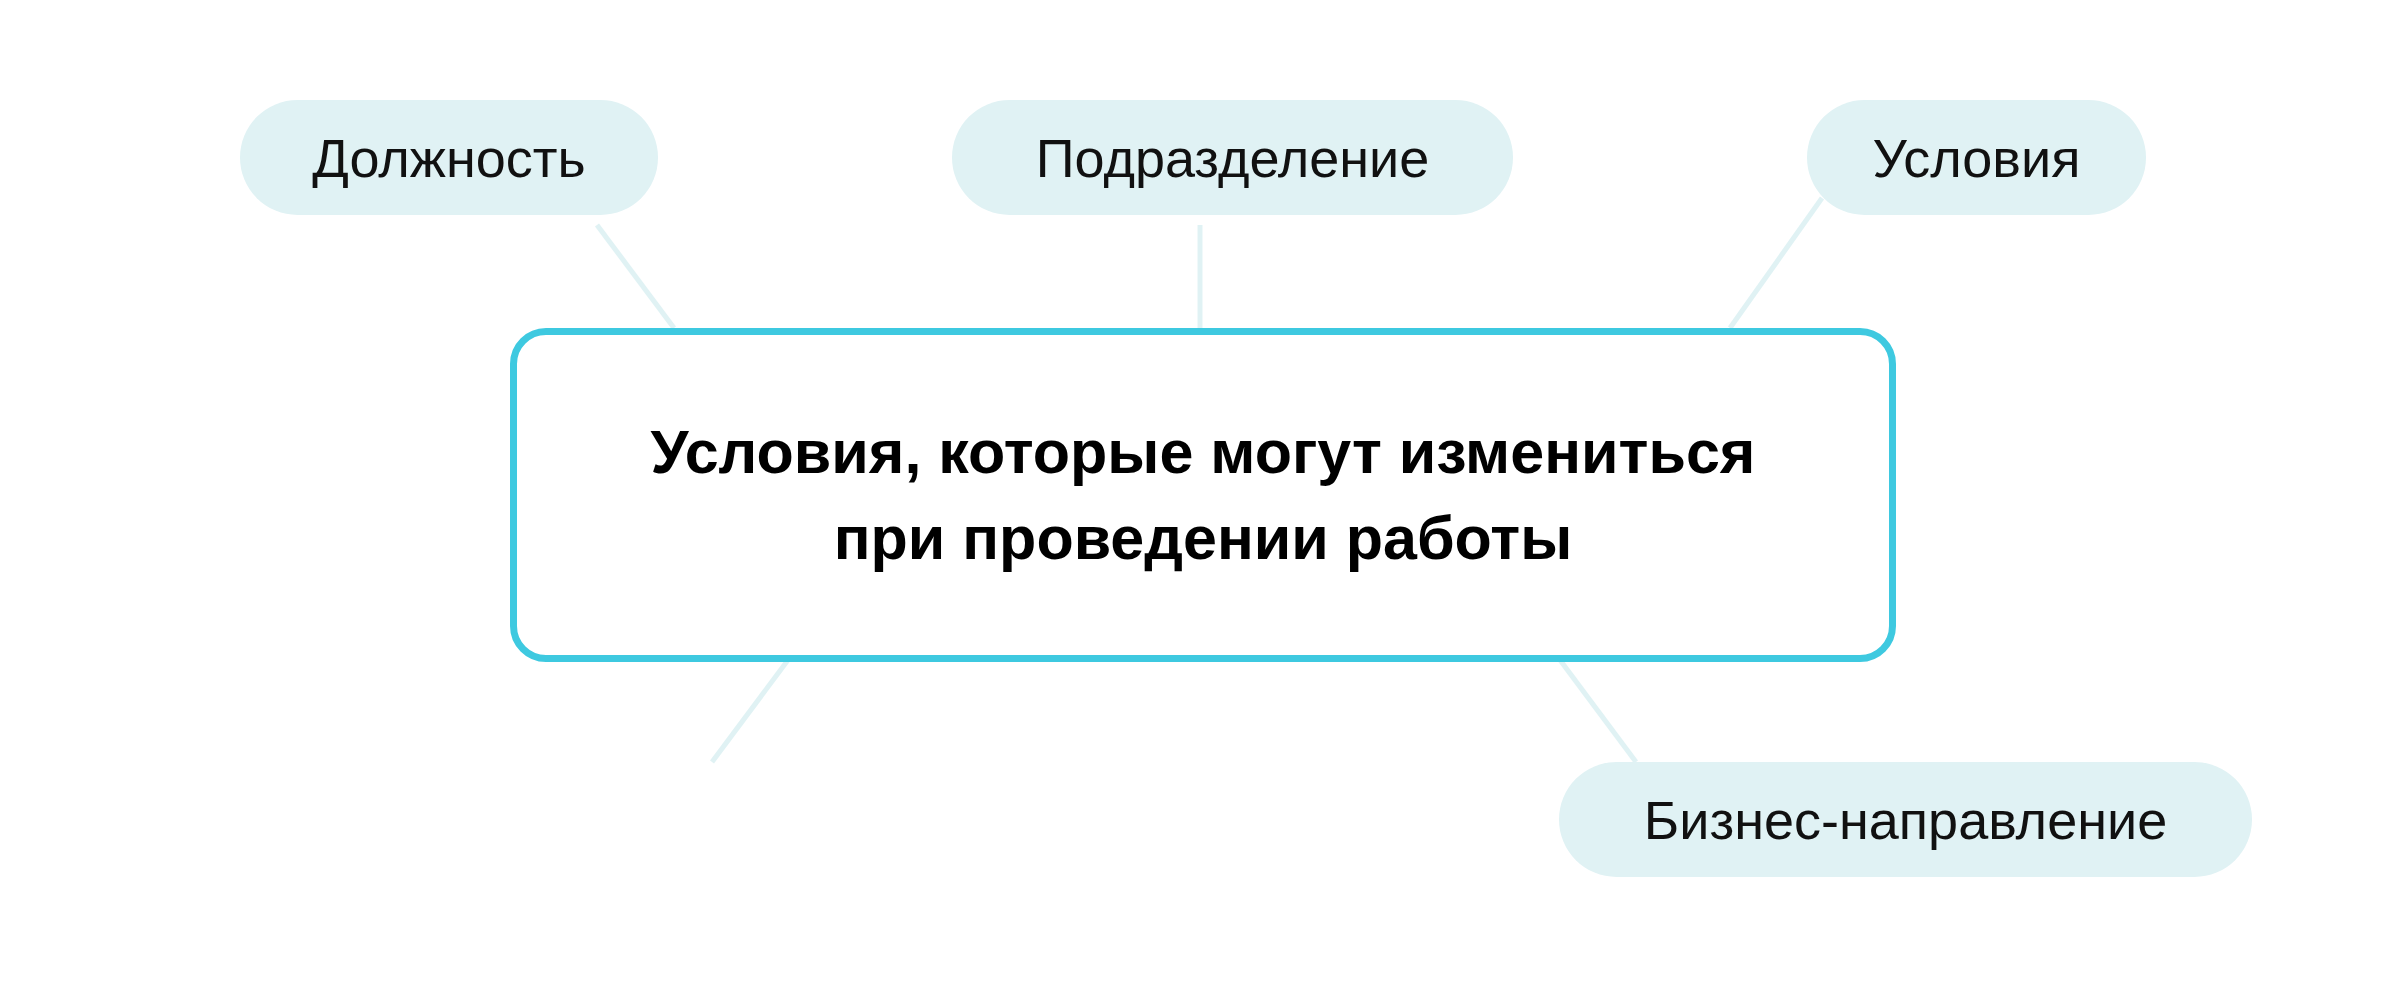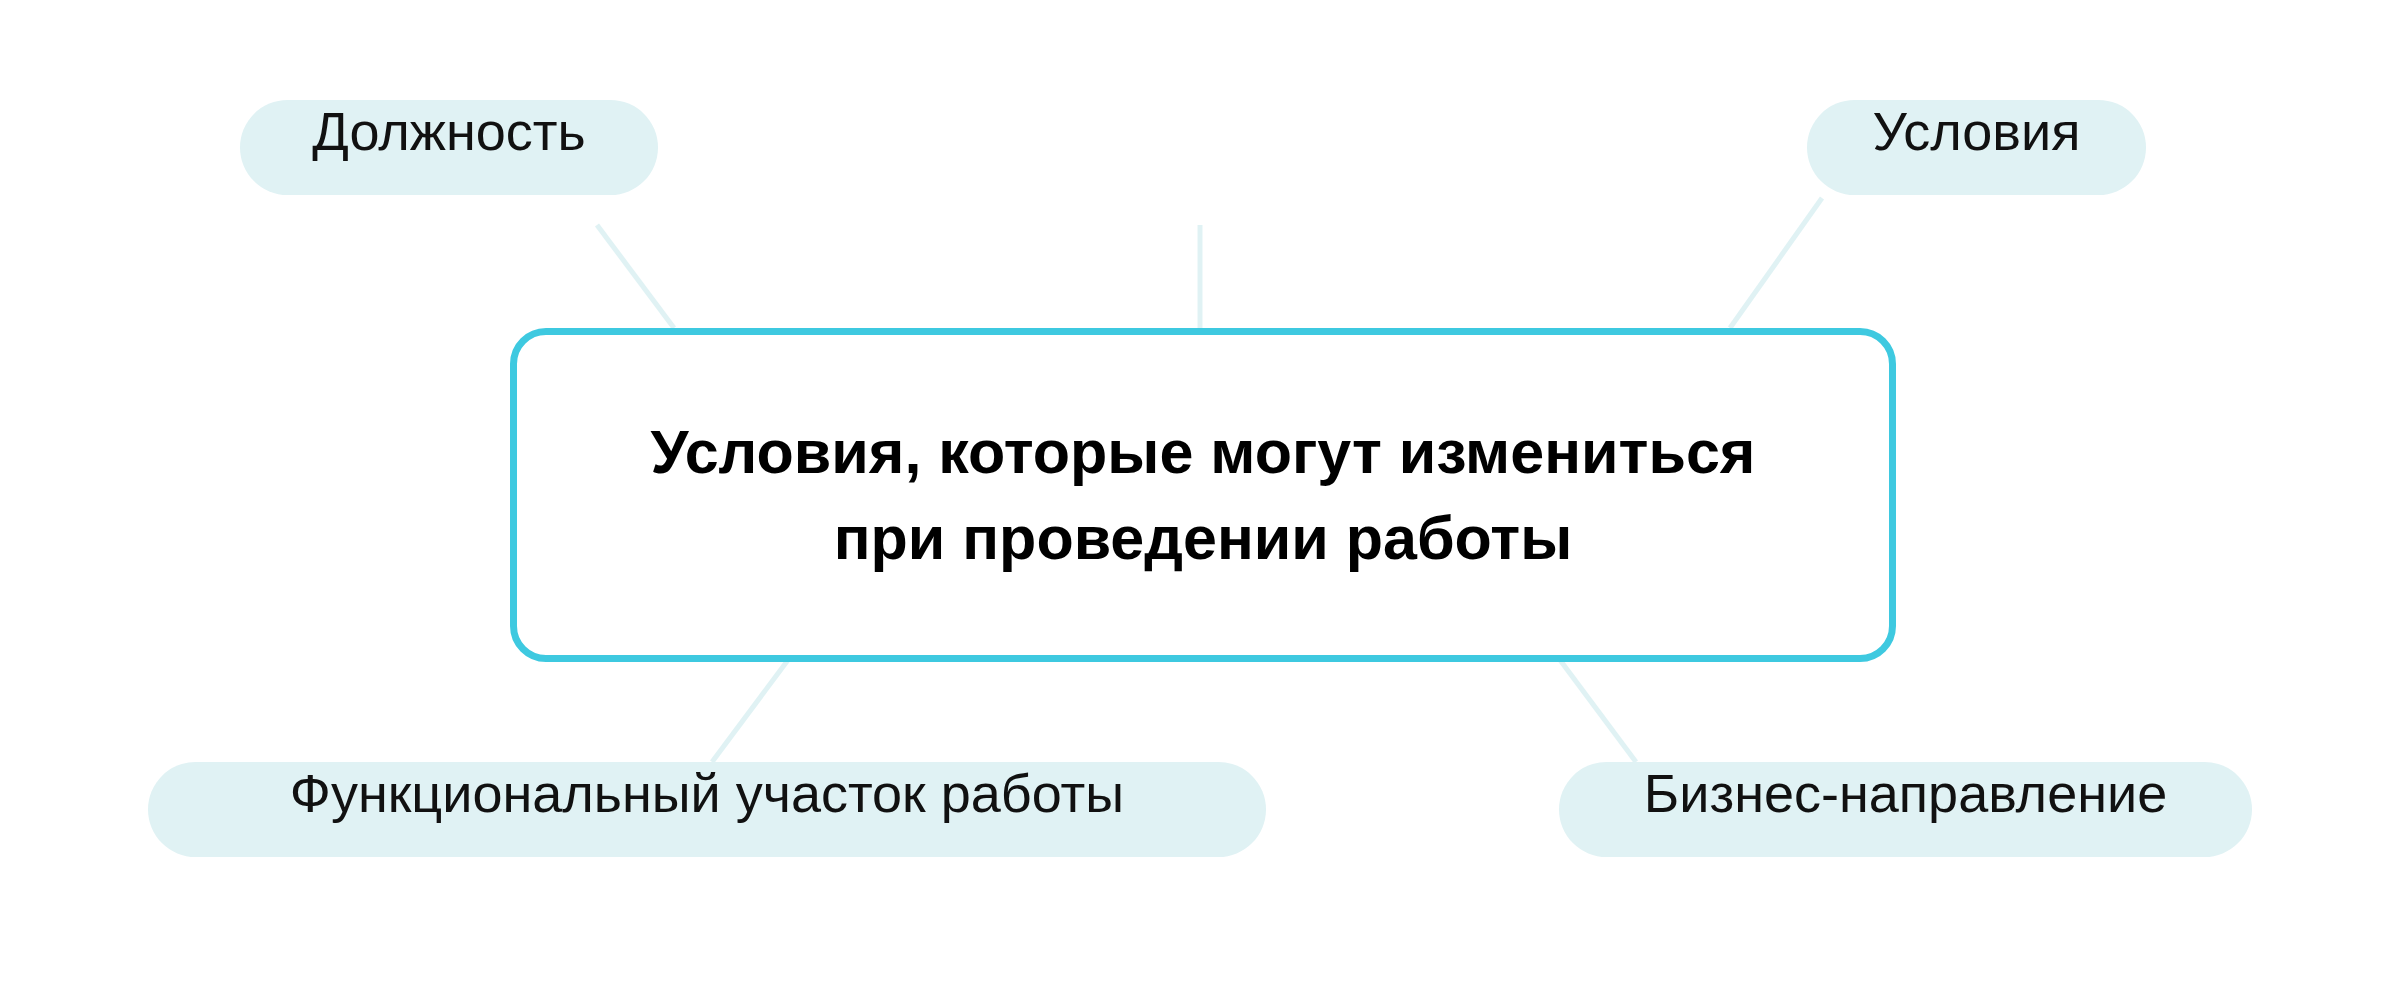--- a/index.html
+++ b/index.html
@@ -1,44 +1,44 @@
 <!DOCTYPE html>
 <html><head>
 <meta charset="utf-8">
 <style>
   html, body { margin:0; padding:0; background:#ffffff; }
   #canvas { position:relative; width:2400px; height:986px; background:#ffffff; overflow:hidden; font-family:"Liberation Sans", sans-serif; }
   svg.lines { position:absolute; left:0; top:0; width:2400px; height:986px; }
-  .pill { position:absolute; height:95px; border-radius:63px; background:#e0f2f4; display:flex; justify-content:center; color:#111111; font-size:54px; font-family:"Liberation Sans", sans-serif; white-space:nowrap; }
+  .pill { position:absolute; height:115px; border-radius:63px; background:#e0f2f4; display:flex; align-items:center; justify-content:center; color:#111111; font-size:54px; font-family:"Liberation Sans", sans-serif; white-space:nowrap; }
   .center { position:absolute; left:510px; top:328px; width:1372px; height:320px; border:7px solid #3ec9e0; border-radius:36px; background:#ffffff; display:flex; flex-direction:column; align-items:center; justify-content:center; }
   .center span { display:block; font-weight:bold; font-size:61px; color:#000000; line-height:86px; text-align:left; }
 </style>
 </head>
 <body>
 
 <div id="canvas">
   <svg class="lines" viewBox="0 0 2400 986">
     <line x1="597" y1="225" x2="674" y2="328" stroke="#e0f2f4" stroke-width="5"></line>
     <line x1="1200" y1="225" x2="1200" y2="328" stroke="#e0f2f4" stroke-width="5"></line>
     <line x1="1822" y1="198" x2="1730" y2="328" stroke="#e0f2f4" stroke-width="5"></line>
     <line x1="788" y1="660" x2="712" y2="762" stroke="#e0f2f4" stroke-width="5"></line>
     <line x1="1560" y1="660" x2="1636" y2="762" stroke="#e0f2f4" stroke-width="5"></line>
   </svg>
 
   <div class="pill" style="left:240px; top:100px; width:418px;">
     <span>Должность</span>
   </div>
+  <div class="pill" style="left:952px; top:100px; width:561px;">
+    <span>Подразделение</span>
+  </div>
   <div class="pill" style="left:1807px; top:100px; width:339px;">
     <span>Условия</span>
   </div>
 
   <div class="center">
     <span>Условия, которые могут измениться</span>
     <span>при проведении работы</span>
   </div>
 
-  <div class="pill" style="left:148px; top:762px; width:1118px;">
-    <span>Функциональный участок работы</span>
-  </div>
   <div class="pill" style="left:1559px; top:762px; width:693px;">
     <span>Бизнес-направление</span>
   </div>
 </div>
 
 </body></html>

